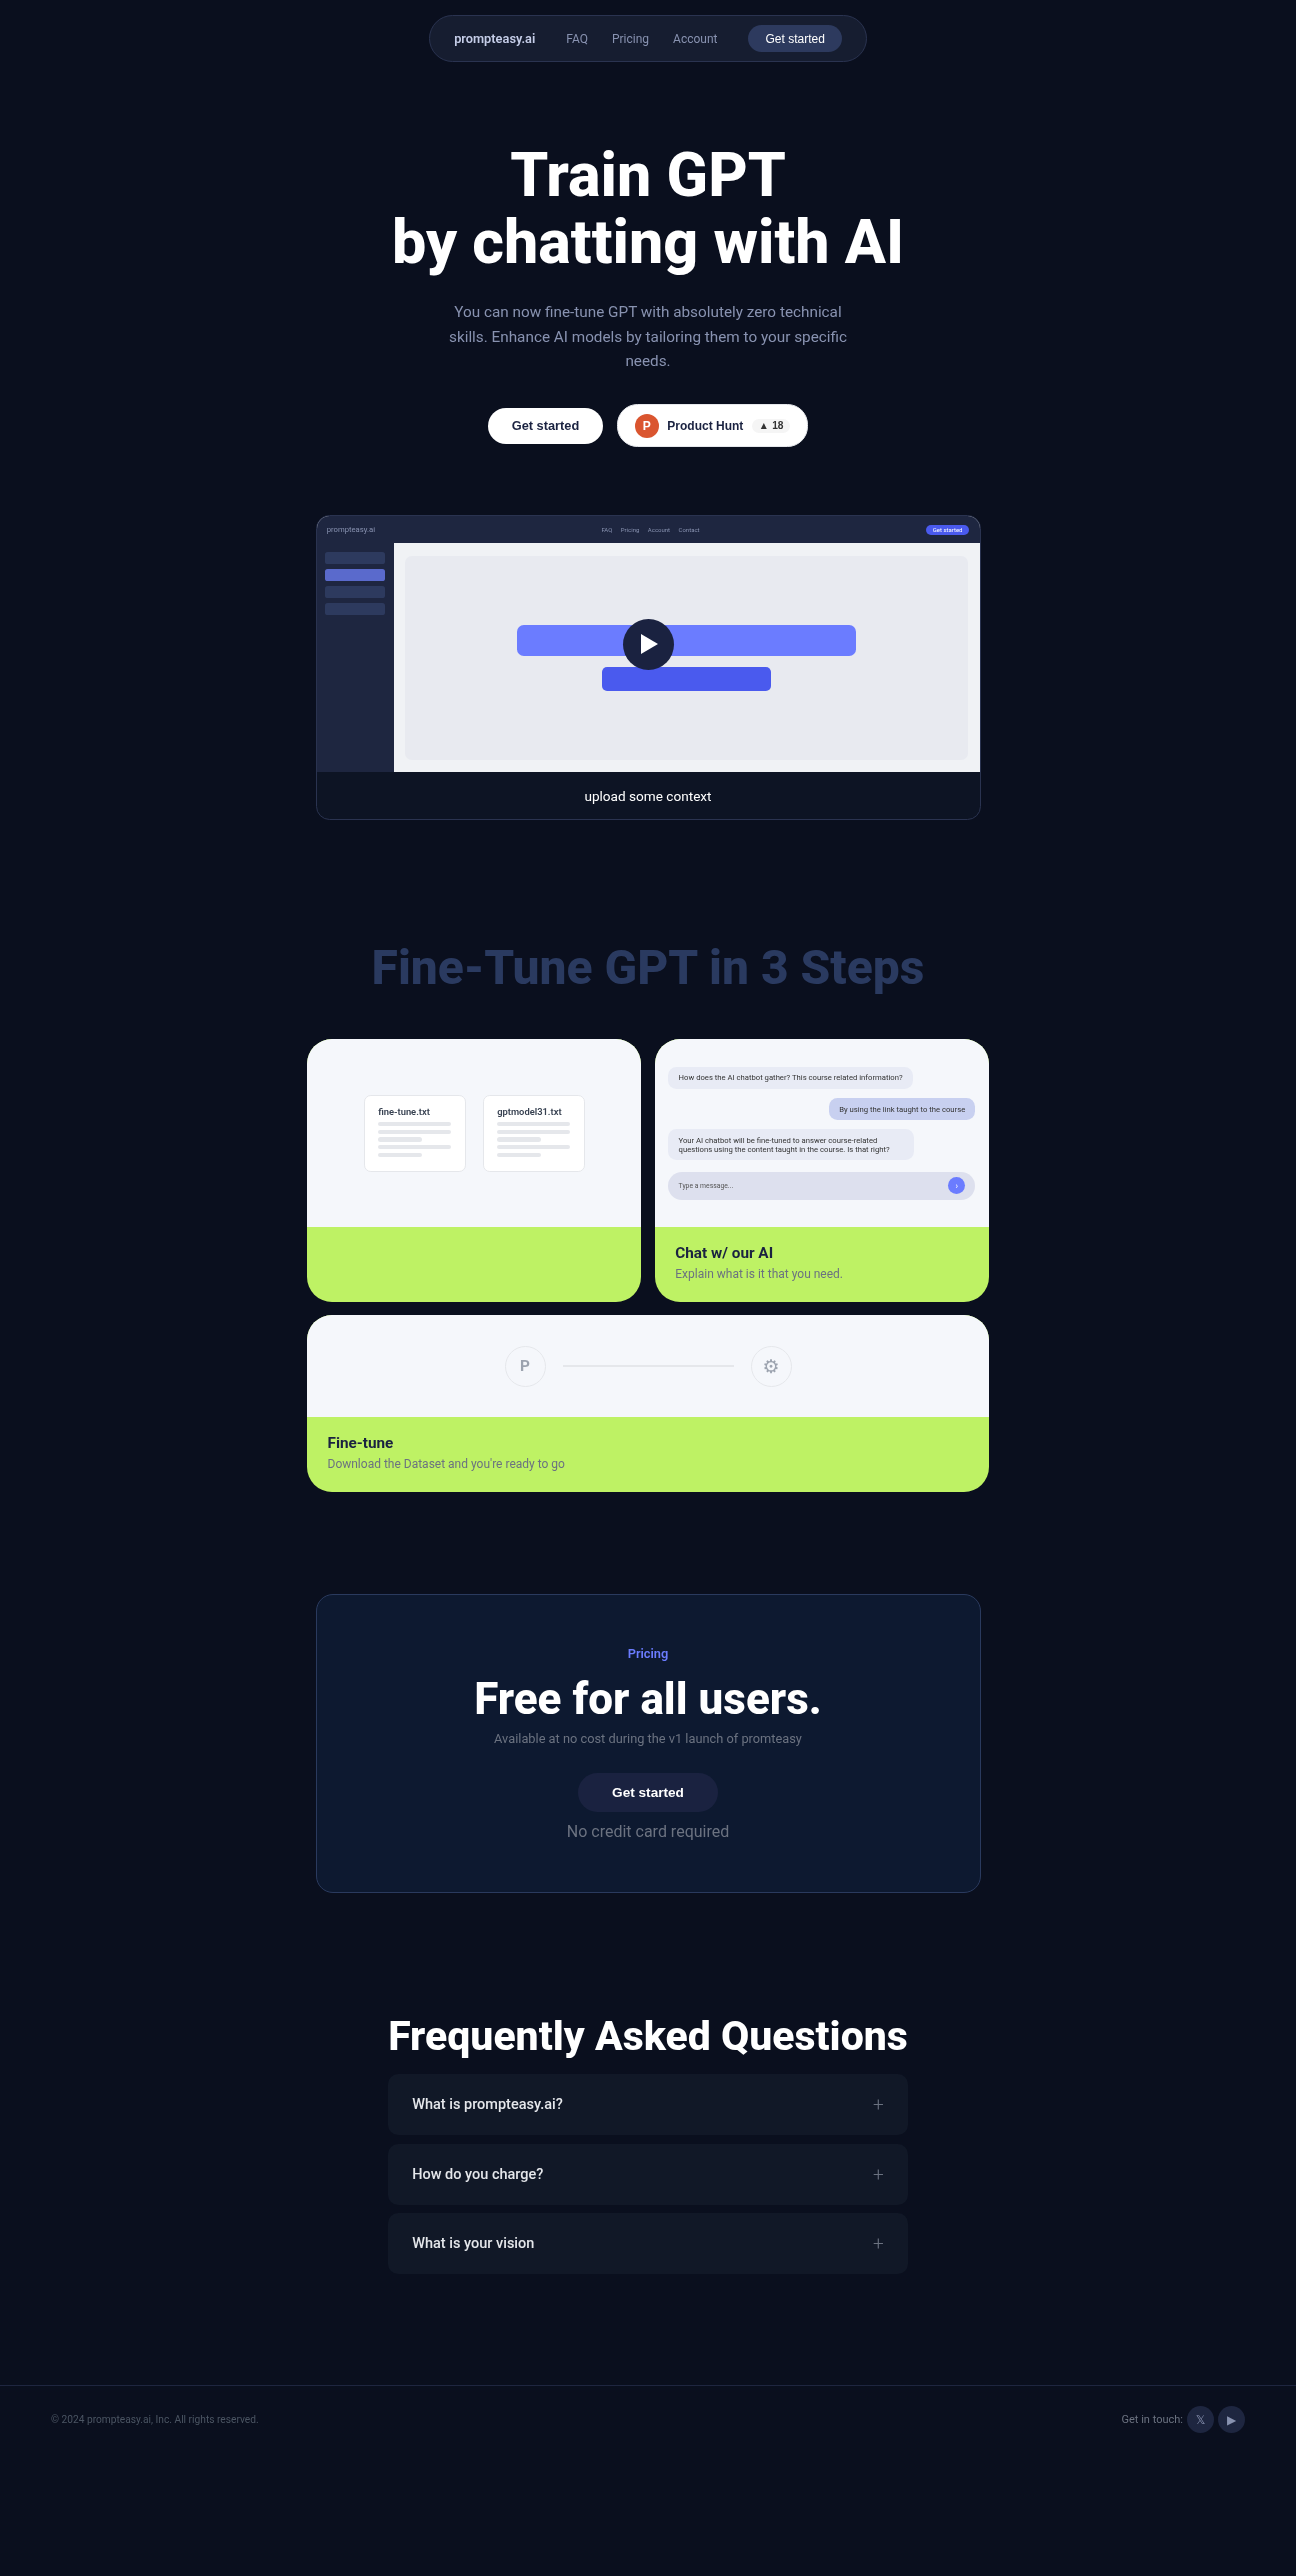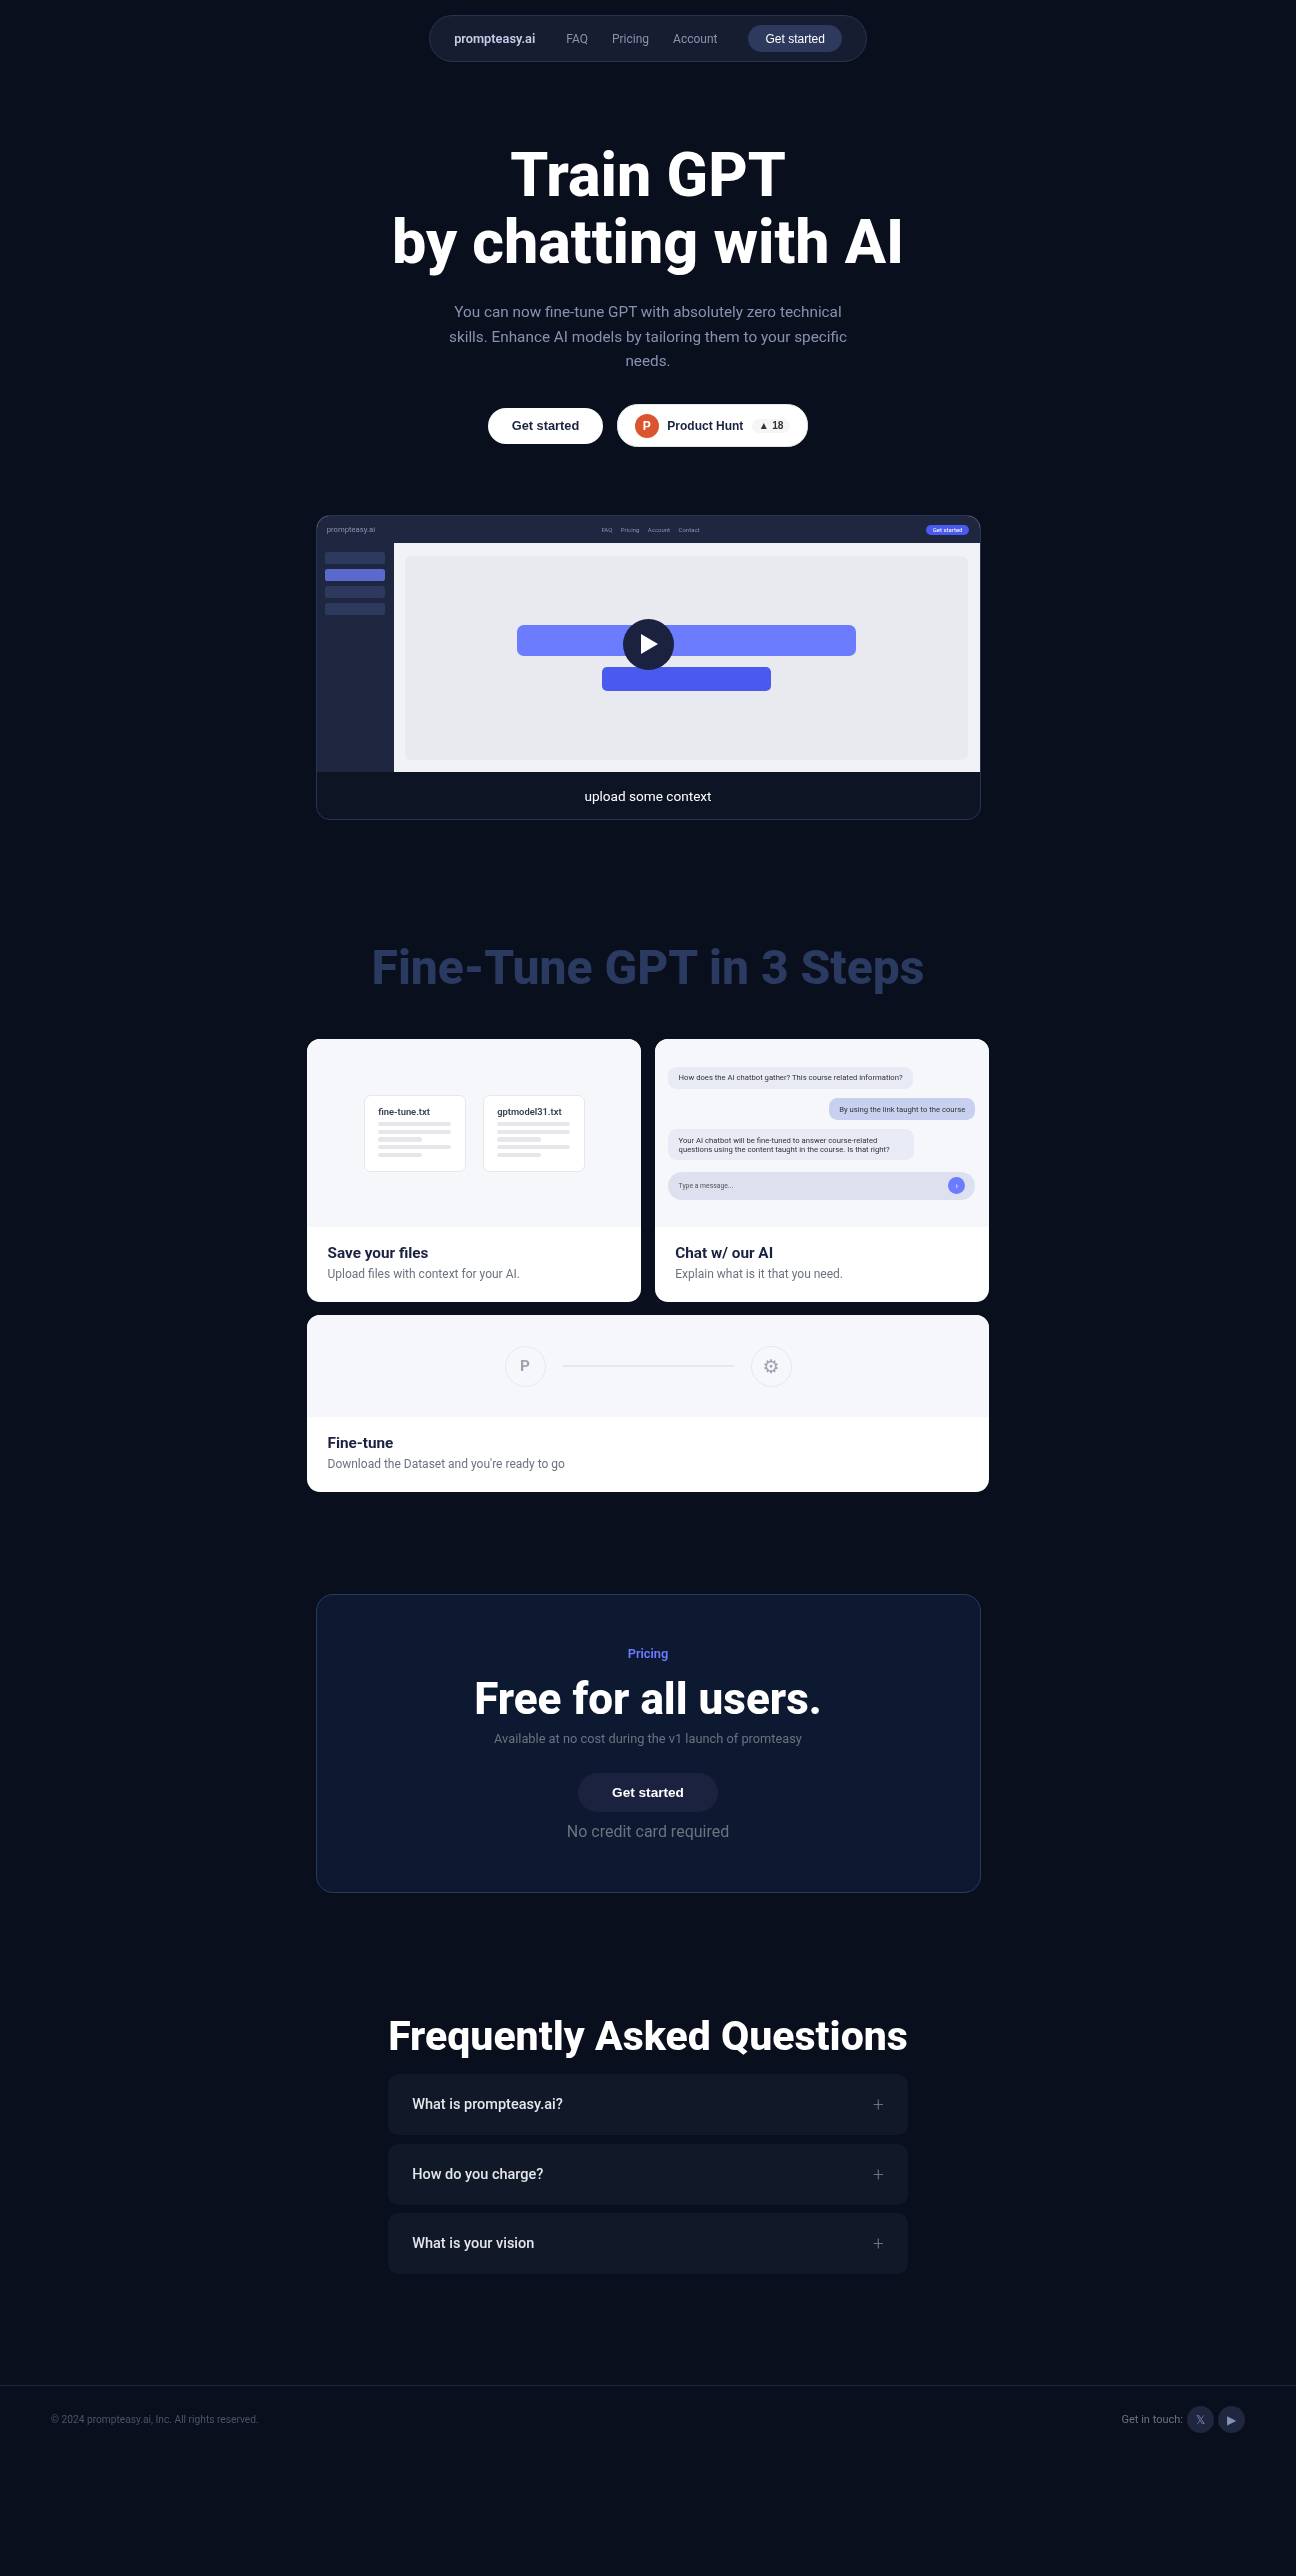--- a/index.html
+++ b/index.html
@@ -260,22 +260,22 @@
       margin-bottom: 43px;
     }
     .steps-grid {
       display: grid;
       grid-template-columns: 1fr 1fr;
       gap: 13.6px;
       max-width: 682px;
       margin: 0 auto;
     }
     .step-card {
-      background: #ffffff;
-      border-radius: 13px;
+      background: #bef264;
+      border-radius: 25px;
       overflow: hidden;
       text-align: left;
     }
     .step-card-wide {
       grid-column: 1 / -1;
     }
     .step-card-img {
       background: #f5f7fb;
       height: 188px;
       display: flex;
@@ -620,24 +620,20 @@
           <div class="file-item">
             <div class="file-name">gptmodel31.txt</div>
             <div class="file-text-line"></div>
             <div class="file-text-line"></div>
             <div class="file-text-line short"></div>
             <div class="file-text-line"></div>
             <div class="file-text-line short"></div>
           </div>
         </div>
       </div>
-      <div class="step-card-body">
-        <div class="step-title">Save your files</div>
-        <div class="step-desc">Upload files with context for your AI.</div>
-      </div>
     </div>
 
     <div class="step-card">
       <div class="step-card-img">
         <div class="chat-mock">
           <div class="chat-bubble chat-ai">How does the AI chatbot gather? This course related information?</div>
           <div class="chat-bubble chat-user">By using the link taught to the course</div>
           <div class="chat-bubble chat-ai">Your AI chatbot will be fine-tuned to answer course-related questions using the content taught in the course. Is that right?</div>
           <div class="chat-input-row">
             <span class="chat-input-field">Type a message...</span>

